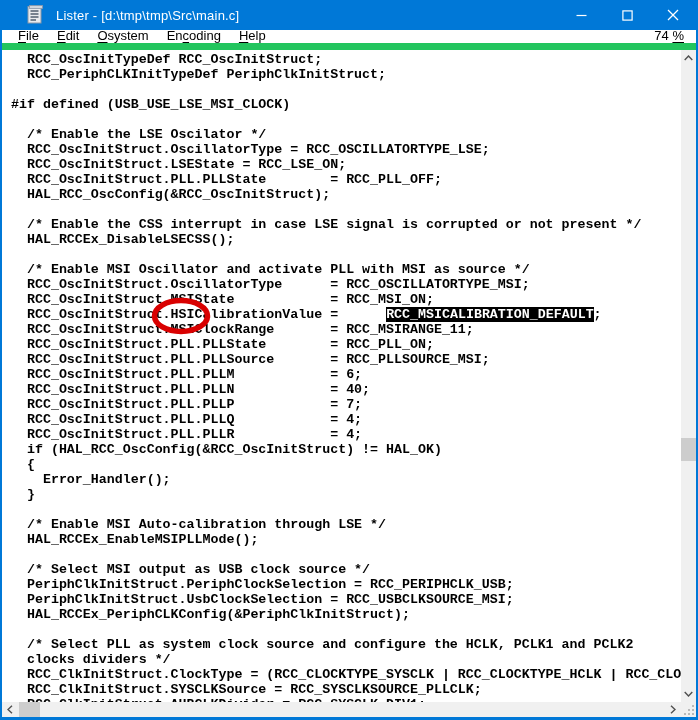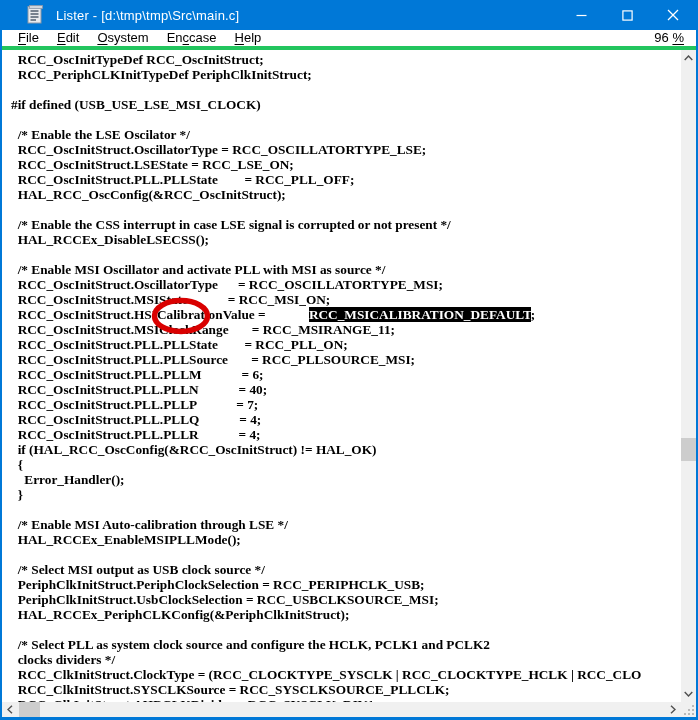--- a/index.html
+++ b/index.html
@@ -28,33 +28,33 @@
   .title-text{white-space:nowrap;letter-spacing:0.2px;}
   .win-controls{margin-left:auto;display:flex;height:30px;}
   .win-btn{width:46px;height:30px;display:flex;align-items:center;justify-content:center;cursor:default;}
   
   .menubar{
     height:20px;flex:0 0 20px;
     background:#ffffff;color:#000;
     display:flex;align-items:center;
     font-size:13px;
     padding-left:7px;
-    border-bottom:4px solid #22c55e;
+    border-bottom:7px solid #22c55e;
     user-select:none;
   }
   .menu-item{padding:0 9px 2px 9px;white-space:pre;}
   .acc{text-decoration:underline;text-underline-offset:2px;}
   .position-indicator{margin-left:auto;padding:0 12px 2px 0;white-space:pre;}
   
   .main{flex:1 1 auto;display:flex;min-height:0;}
   .content{
     position:relative;flex:1 1 auto;
     overflow:hidden;background:#fff;
     padding:2px 0 0 9px;
-    font-family:Liberation Serif, serif;
+    font-family:Liberation Mono, monospace;
     font-weight:bold;
     font-size:13.3px;line-height:15px;
     color:#000;
     white-space:pre;
   }
   .code-line{height:15px;white-space:pre;}
   .selected{background:#000;color:#fff;margin-left:40px;}
   
   .vscroll{
     flex:0 0 15px;width:15px;
@@ -110,23 +110,23 @@
           <line x1="11" y1="1" x2="1" y2="11" stroke="#fff" stroke-width="1.2"></line>
         </svg>
       </div>
     </div>
   </div>
 
   <div class="menubar">
     <span class="menu-item"><span class="acc">F</span><span>ile</span></span>
     <span class="menu-item"><span class="acc">E</span><span>dit</span></span>
     <span class="menu-item"><span class="acc">O</span><span>system</span></span>
-    <span class="menu-item"><span>En</span><span class="acc">c</span><span>case</span></span>
+    <span class="menu-item"><span>En</span><span class="acc">c</span><span>oding</span></span>
     <span class="menu-item"><span class="acc">H</span><span>elp</span></span>
-    <span class="position-indicator"><span>96 </span><span class="acc">%</span></span>
+    <span class="position-indicator"><span>74 </span><span class="acc">%</span></span>
   </div>
 
   <div class="main">
     <div class="content"><div class="code-line">  RCC_OscInitTypeDef RCC_OscInitStruct;</div><div class="code-line">  RCC_PeriphCLKInitTypeDef PeriphClkInitStruct;</div><div class="code-line"></div><div class="code-line">#if defined (USB_USE_LSE_MSI_CLOCK)</div><div class="code-line"></div><div class="code-line">  /* Enable the LSE Oscilator */</div><div class="code-line">  RCC_OscInitStruct.OscillatorType = RCC_OSCILLATORTYPE_LSE;</div><div class="code-line">  RCC_OscInitStruct.LSEState = RCC_LSE_ON;</div><div class="code-line">  RCC_OscInitStruct.PLL.PLLState        = RCC_PLL_OFF;</div><div class="code-line">  HAL_RCC_OscConfig(&amp;RCC_OscInitStruct);</div><div class="code-line"></div><div class="code-line">  /* Enable the CSS interrupt in case LSE signal is corrupted or not present */</div><div class="code-line">  HAL_RCCEx_DisableLSECSS();</div><div class="code-line"></div><div class="code-line">  /* Enable MSI Oscillator and activate PLL with MSI as source */</div><div class="code-line">  RCC_OscInitStruct.OscillatorType      = RCC_OSCILLATORTYPE_MSI;</div><div class="code-line">  RCC_OscInitStruct.MSIState            = RCC_MSI_ON;</div><div class="code-line"><span>  RCC_OscInitStruct.HSICalibrationValue = </span><span class="selected">RCC_MSICALIBRATION_DEFAULT</span><span>;</span></div><div class="code-line">  RCC_OscInitStruct.MSIClockRange       = RCC_MSIRANGE_11;</div><div class="code-line">  RCC_OscInitStruct.PLL.PLLState        = RCC_PLL_ON;</div><div class="code-line">  RCC_OscInitStruct.PLL.PLLSource       = RCC_PLLSOURCE_MSI;</div><div class="code-line">  RCC_OscInitStruct.PLL.PLLM            = 6;</div><div class="code-line">  RCC_OscInitStruct.PLL.PLLN            = 40;</div><div class="code-line">  RCC_OscInitStruct.PLL.PLLP            = 7;</div><div class="code-line">  RCC_OscInitStruct.PLL.PLLQ            = 4;</div><div class="code-line">  RCC_OscInitStruct.PLL.PLLR            = 4;</div><div class="code-line">  if (HAL_RCC_OscConfig(&amp;RCC_OscInitStruct) != HAL_OK)</div><div class="code-line">  {</div><div class="code-line">    Error_Handler();</div><div class="code-line">  }</div><div class="code-line"></div><div class="code-line">  /* Enable MSI Auto-calibration through LSE */</div><div class="code-line">  HAL_RCCEx_EnableMSIPLLMode();</div><div class="code-line"></div><div class="code-line">  /* Select MSI output as USB clock source */</div><div class="code-line">  PeriphClkInitStruct.PeriphClockSelection = RCC_PERIPHCLK_USB;</div><div class="code-line">  PeriphClkInitStruct.UsbClockSelection = RCC_USBCLKSOURCE_MSI;</div><div class="code-line">  HAL_RCCEx_PeriphCLKConfig(&amp;PeriphClkInitStruct);</div><div class="code-line"></div><div class="code-line">  /* Select PLL as system clock source and configure the HCLK, PCLK1 and PCLK2</div><div class="code-line">  clocks dividers */</div><div class="code-line">  RCC_ClkInitStruct.ClockType = (RCC_CLOCKTYPE_SYSCLK | RCC_CLOCKTYPE_HCLK | RCC_CLO</div><div class="code-line">  RCC_ClkInitStruct.SYSCLKSource = RCC_SYSCLKSOURCE_PLLCLK;</div><div class="code-line">  RCC_ClkInitStruct.AHBCLKDivider = RCC_SYSCLK_DIV1;</div></div>
     <div class="vscroll">
       <div class="arrow up">
         <svg width="9" height="6" viewBox="0 0 9 6">
           <polyline points="0.7,5 4.5,1 8.3,5" fill="none" stroke="#505050" stroke-width="1.4"></polyline>
         </svg>
       </div>

